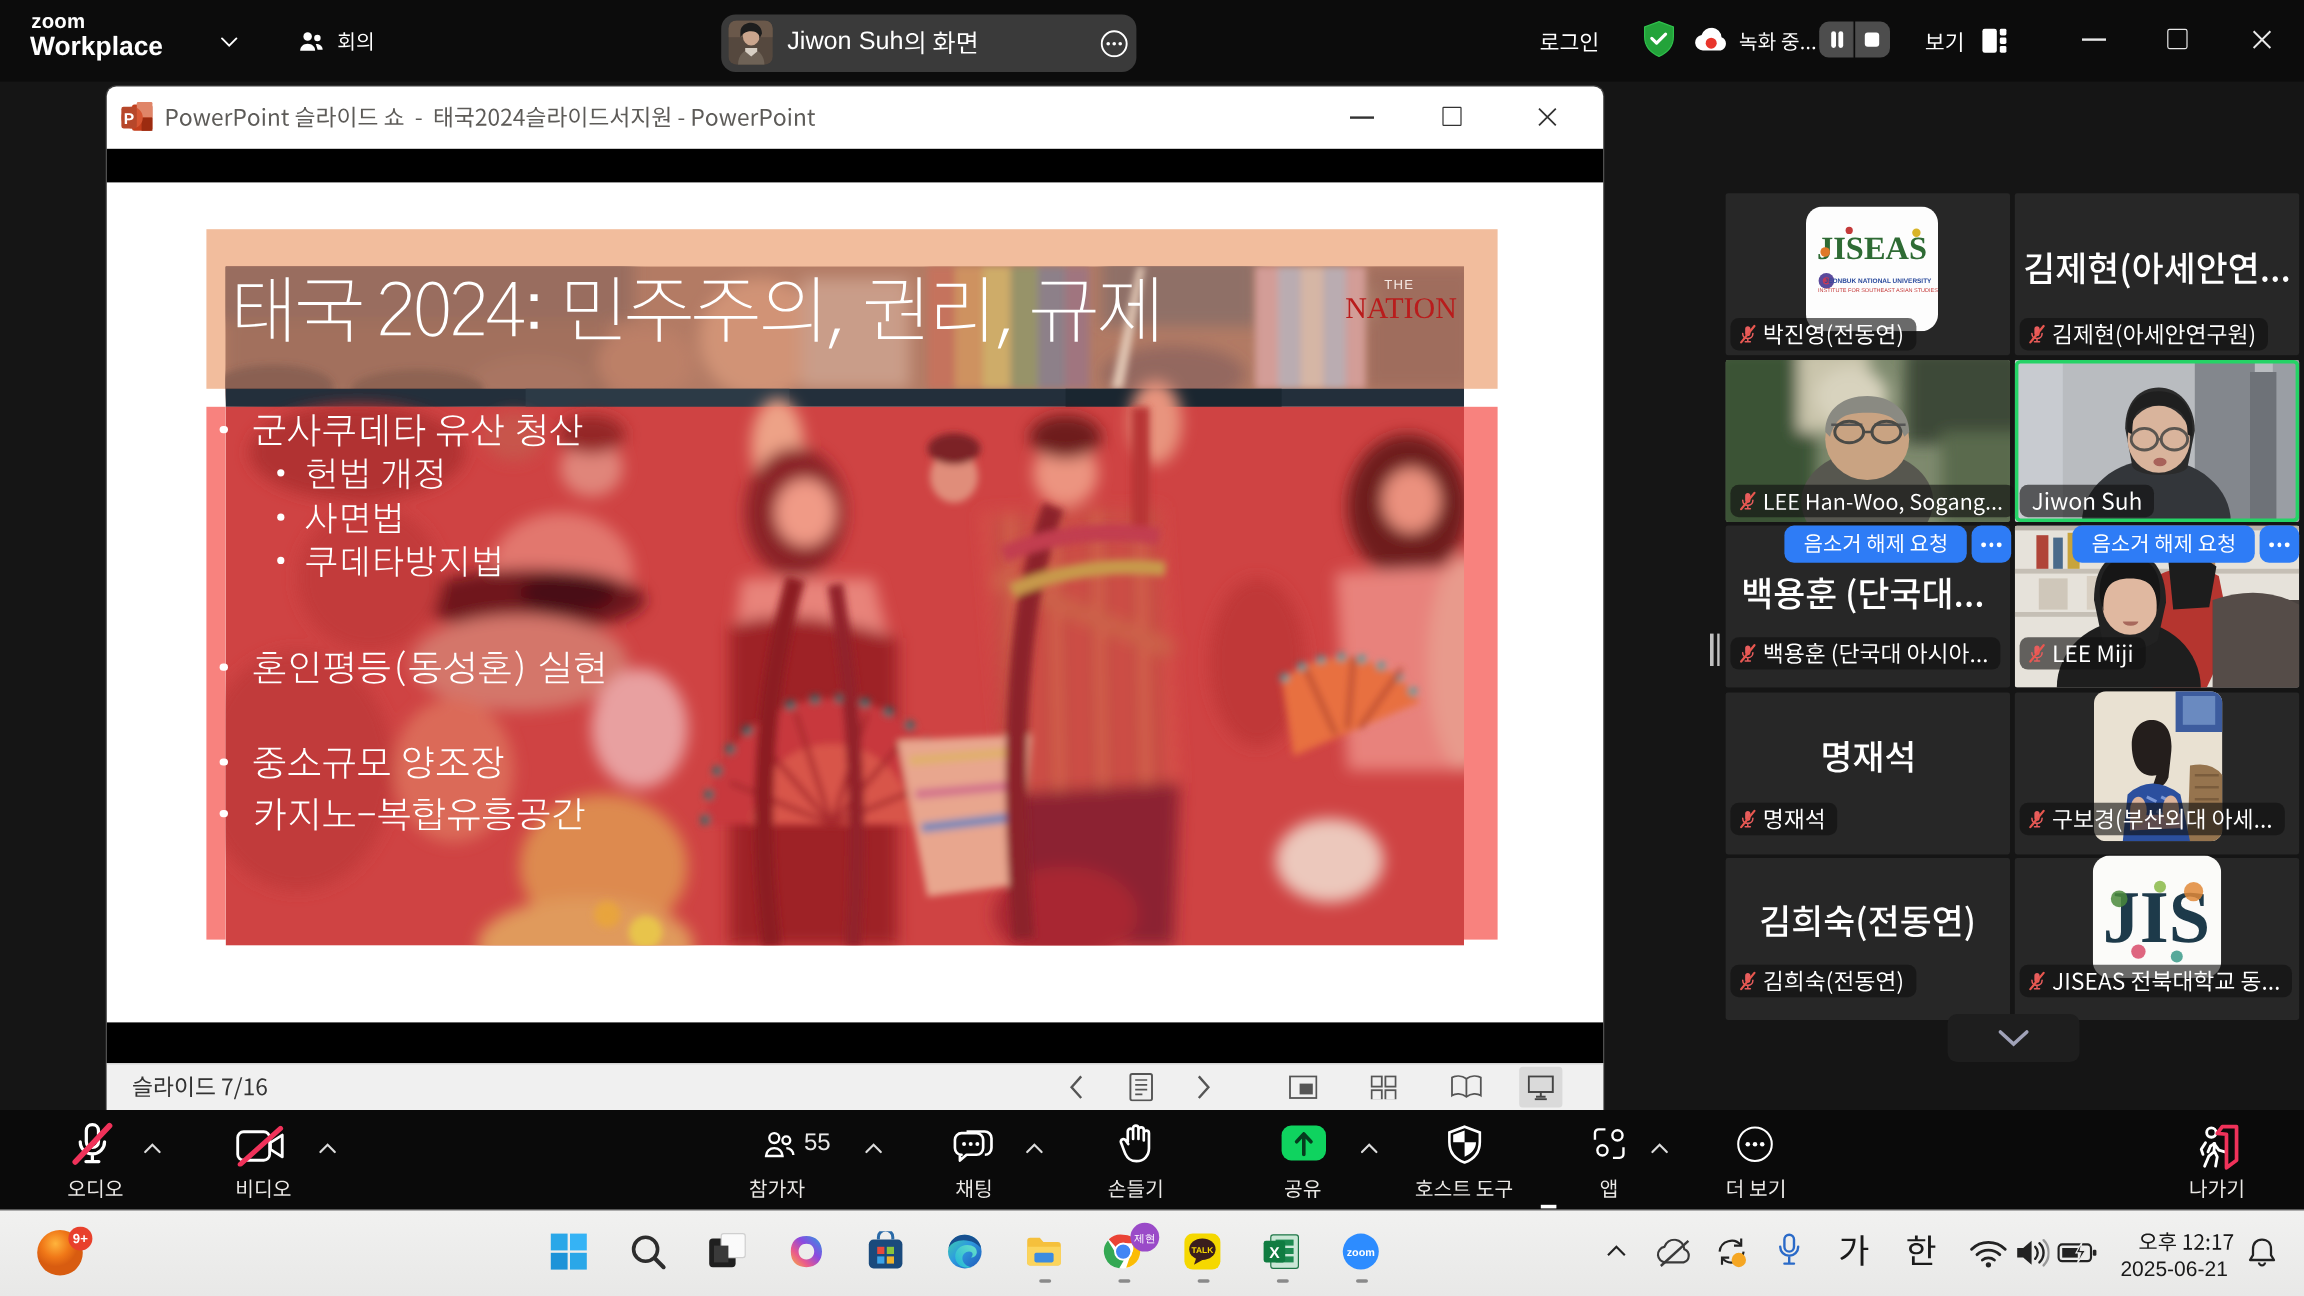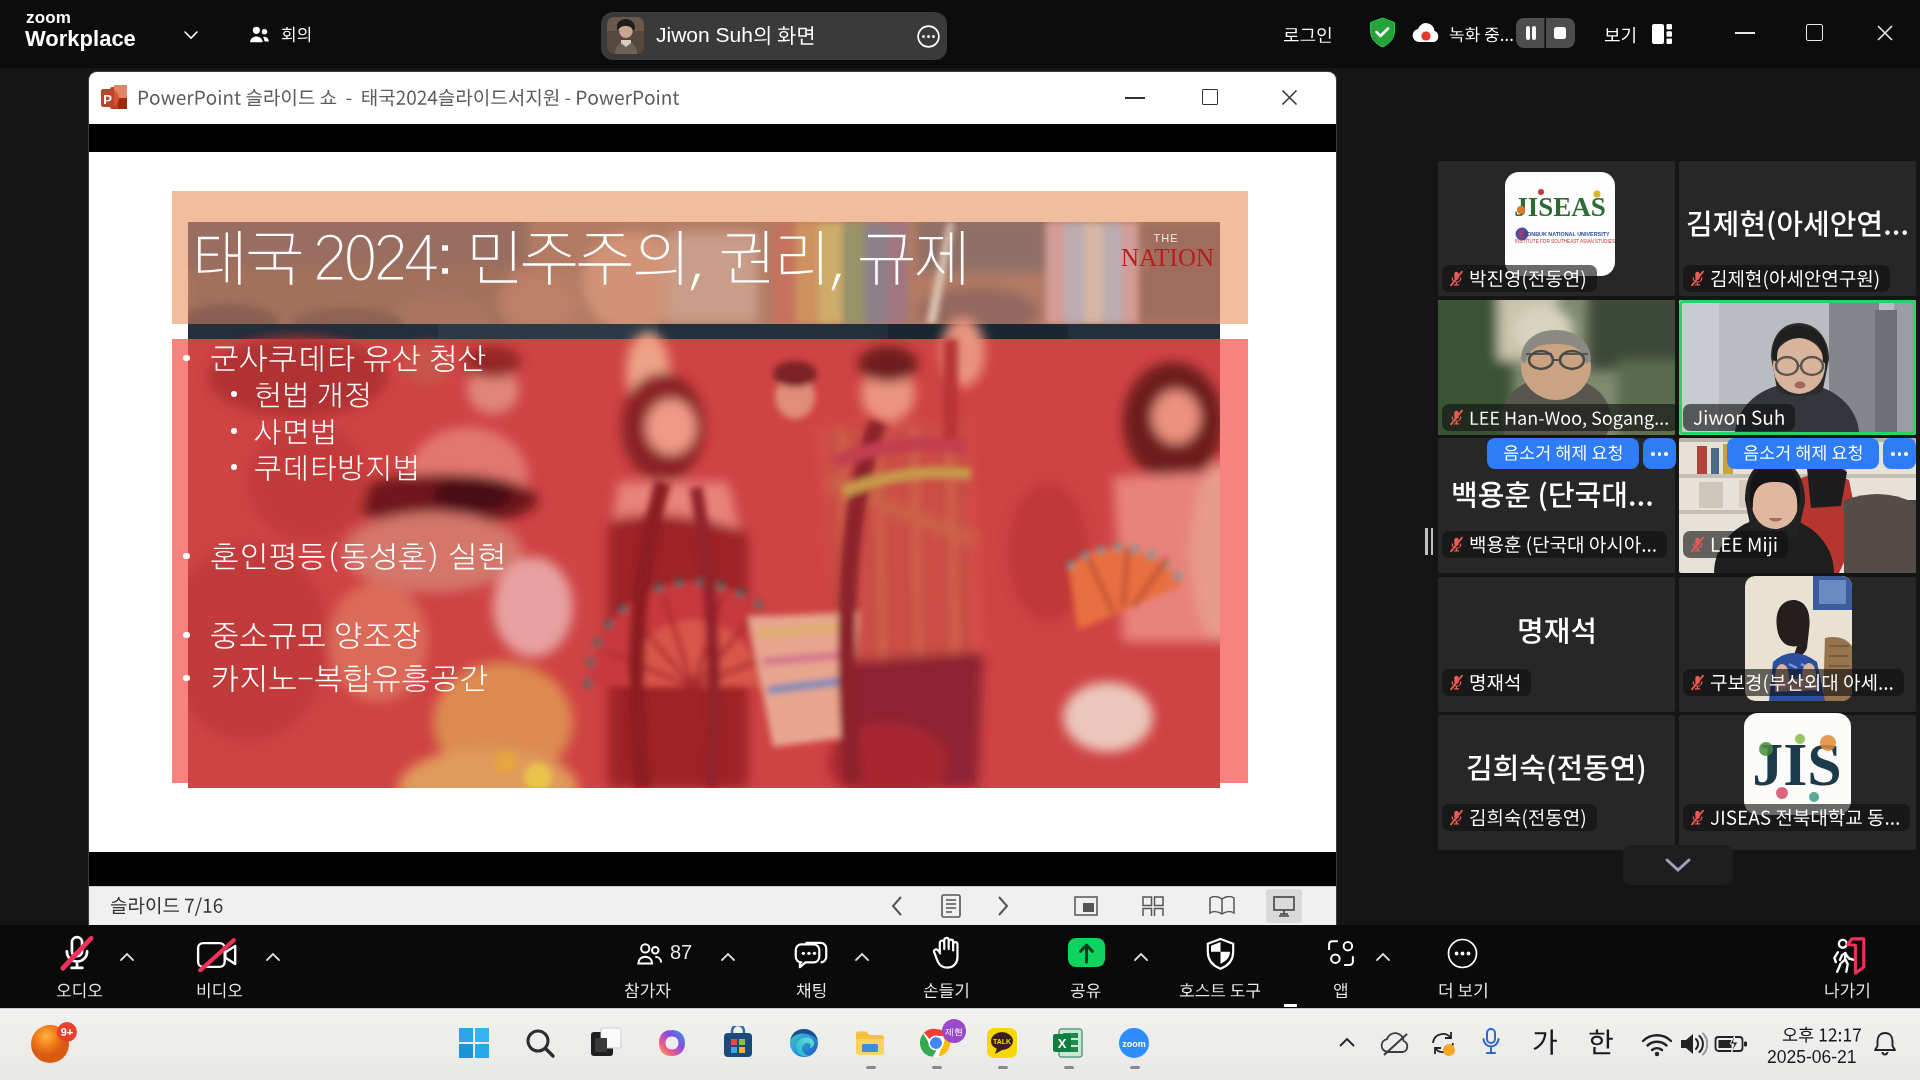--- a/index.html
+++ b/index.html
@@ -547,21 +547,21 @@
     </svg>
 <svg class="abs" style="left:265px;top:952px" width="16" height="10" viewBox="0 0 16 10">
       <path d="M2 8l6-6 6 6" stroke="#dcdcdc" stroke-width="1.8" fill="none" stroke-linecap="round"></path>
     </svg>
 <svg class="abs" style="left:634px;top:939px" width="30" height="30" viewBox="0 0 24 24" fill="none" stroke="#fff" stroke-width="1.6">
 <circle cx="9" cy="7.5" r="3.3"></circle>
       <path d="M3.5 19.5c0-3.2 2.5-5.3 5.5-5.3s5.5 2.1 5.5 5.3z"></path>
       <circle cx="17" cy="9" r="2.6"></circle>
       <path d="M17 14.2c2.6 0 4.7 1.9 4.7 4.6"></path>
     </svg>
-<div class="abs" style="left:670px;top:941px;color:#e8e8e8;font-size:20px">87</div>
+<div class="abs" style="left:670px;top:941px;color:#e8e8e8;font-size:20px">55</div>
 <svg class="tx" style="left:623.5px;top:982.0px" width="46.9" height="17.0" viewBox="0 -14.96 46.9 17.00">
       <path d="M3.1 -4.2V1.1H12.8V-4.2ZM11.4 -3.1V-0H4.5V-3.1ZM4.7 -14.1V-12.3H1.3V-11.1H4.7V-10.9C4.7 -8.8 3.1 -7.1 0.9 -6.4L1.5 -5.3C3.3 -5.8 4.7 -7.1 5.4 -8.7C6.1 -7.2 7.4 -6.1 9.2 -5.5L9.8 -6.6C7.6 -7.3 6.1 -9 6.1 -10.9V-11.1H9.5V-12.3H6.1V-14.1ZM11.4 -14.1V-5H12.8V-9H15V-10.2H12.8V-14.1Z M26.9 -14.1V1.3H28.3V-6.6H30.8V-7.8H28.3V-14.1ZM17.3 -12.4V-11.2H22.9C22.6 -7.6 20.5 -4.7 16.6 -2.7L17.4 -1.6C22.3 -4.1 24.3 -8 24.3 -12.4Z M32.4 -12.5V-11.3H35.9V-9.4C35.9 -6.7 34.1 -3.8 31.9 -2.8L32.7 -1.6C34.4 -2.5 35.9 -4.5 36.6 -6.7C37.3 -4.7 38.8 -2.9 40.5 -2L41.3 -3.1C39 -4.2 37.3 -6.9 37.3 -9.4V-11.3H40.7V-12.5ZM42.5 -14.1V1.3H43.9V-6.7H46.5V-7.9H43.9V-14.1Z" fill="#ebe9e6"></path>
     </svg>
 <svg class="abs" style="left:720px;top:952px" width="16" height="10" viewBox="0 0 16 10">
       <path d="M2 8l6-6 6 6" stroke="#dcdcdc" stroke-width="1.8" fill="none" stroke-linecap="round"></path>
     </svg>
 <svg class="abs" style="left:793px;top:937px" width="36" height="34" viewBox="0 0 26 24">
 <path d="M9 4h11a4 4 0 014 4v6a4 4 0 01-4 4" fill="none" stroke="#fff" stroke-width="1.6"></path>
 <path d="M2 9a4 4 0 014-4h9a4 4 0 014 4v5a4 4 0 01-4 4H9l-4 3.5V18H6a4 4 0 01-4-4z" fill="none" stroke="#fff" stroke-width="1.6" stroke-linejoin="round"></path>
 <circle cx="7.5" cy="11.5" r="1.2" fill="#fff"></circle>

